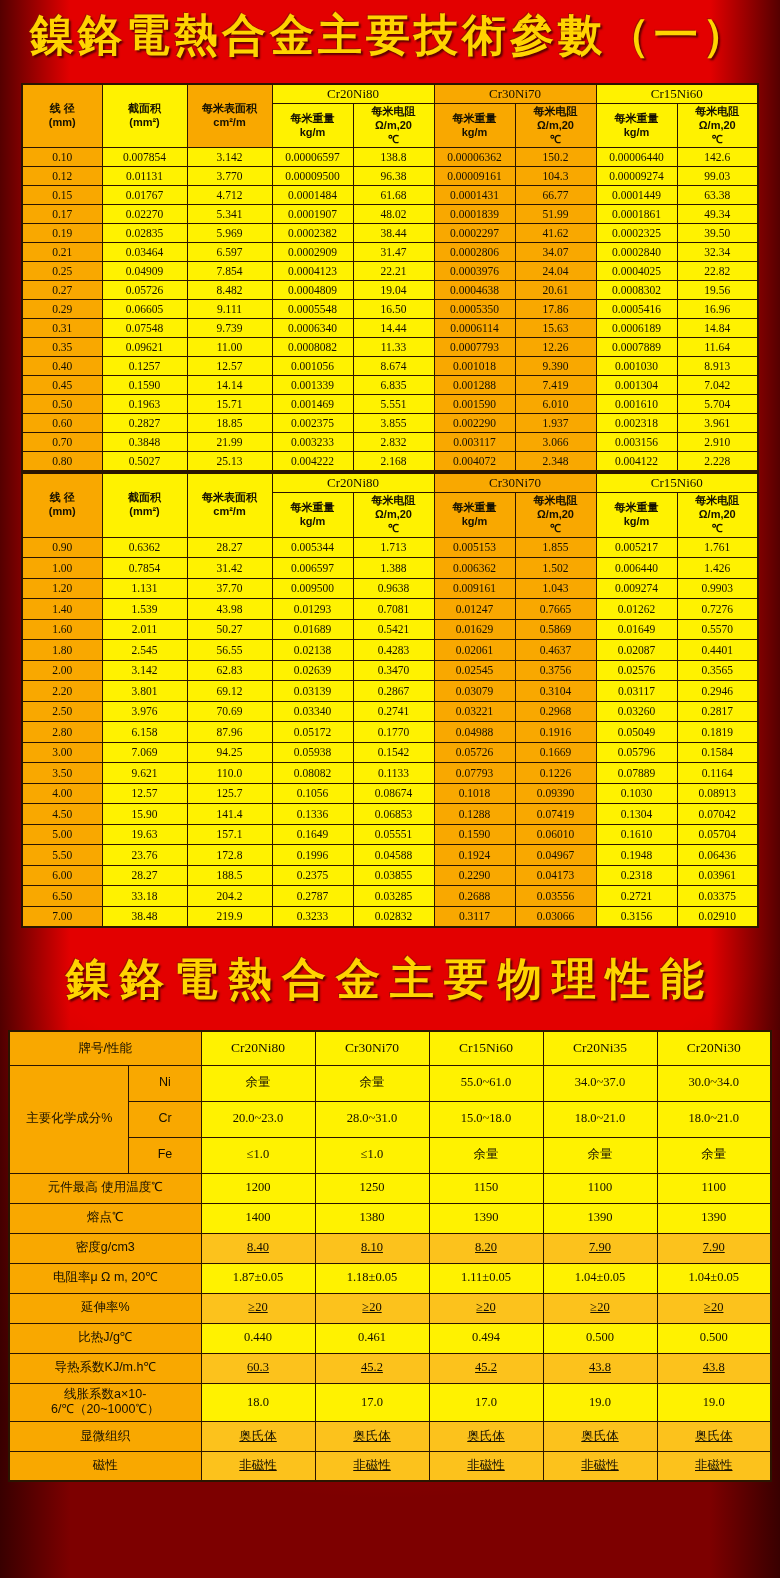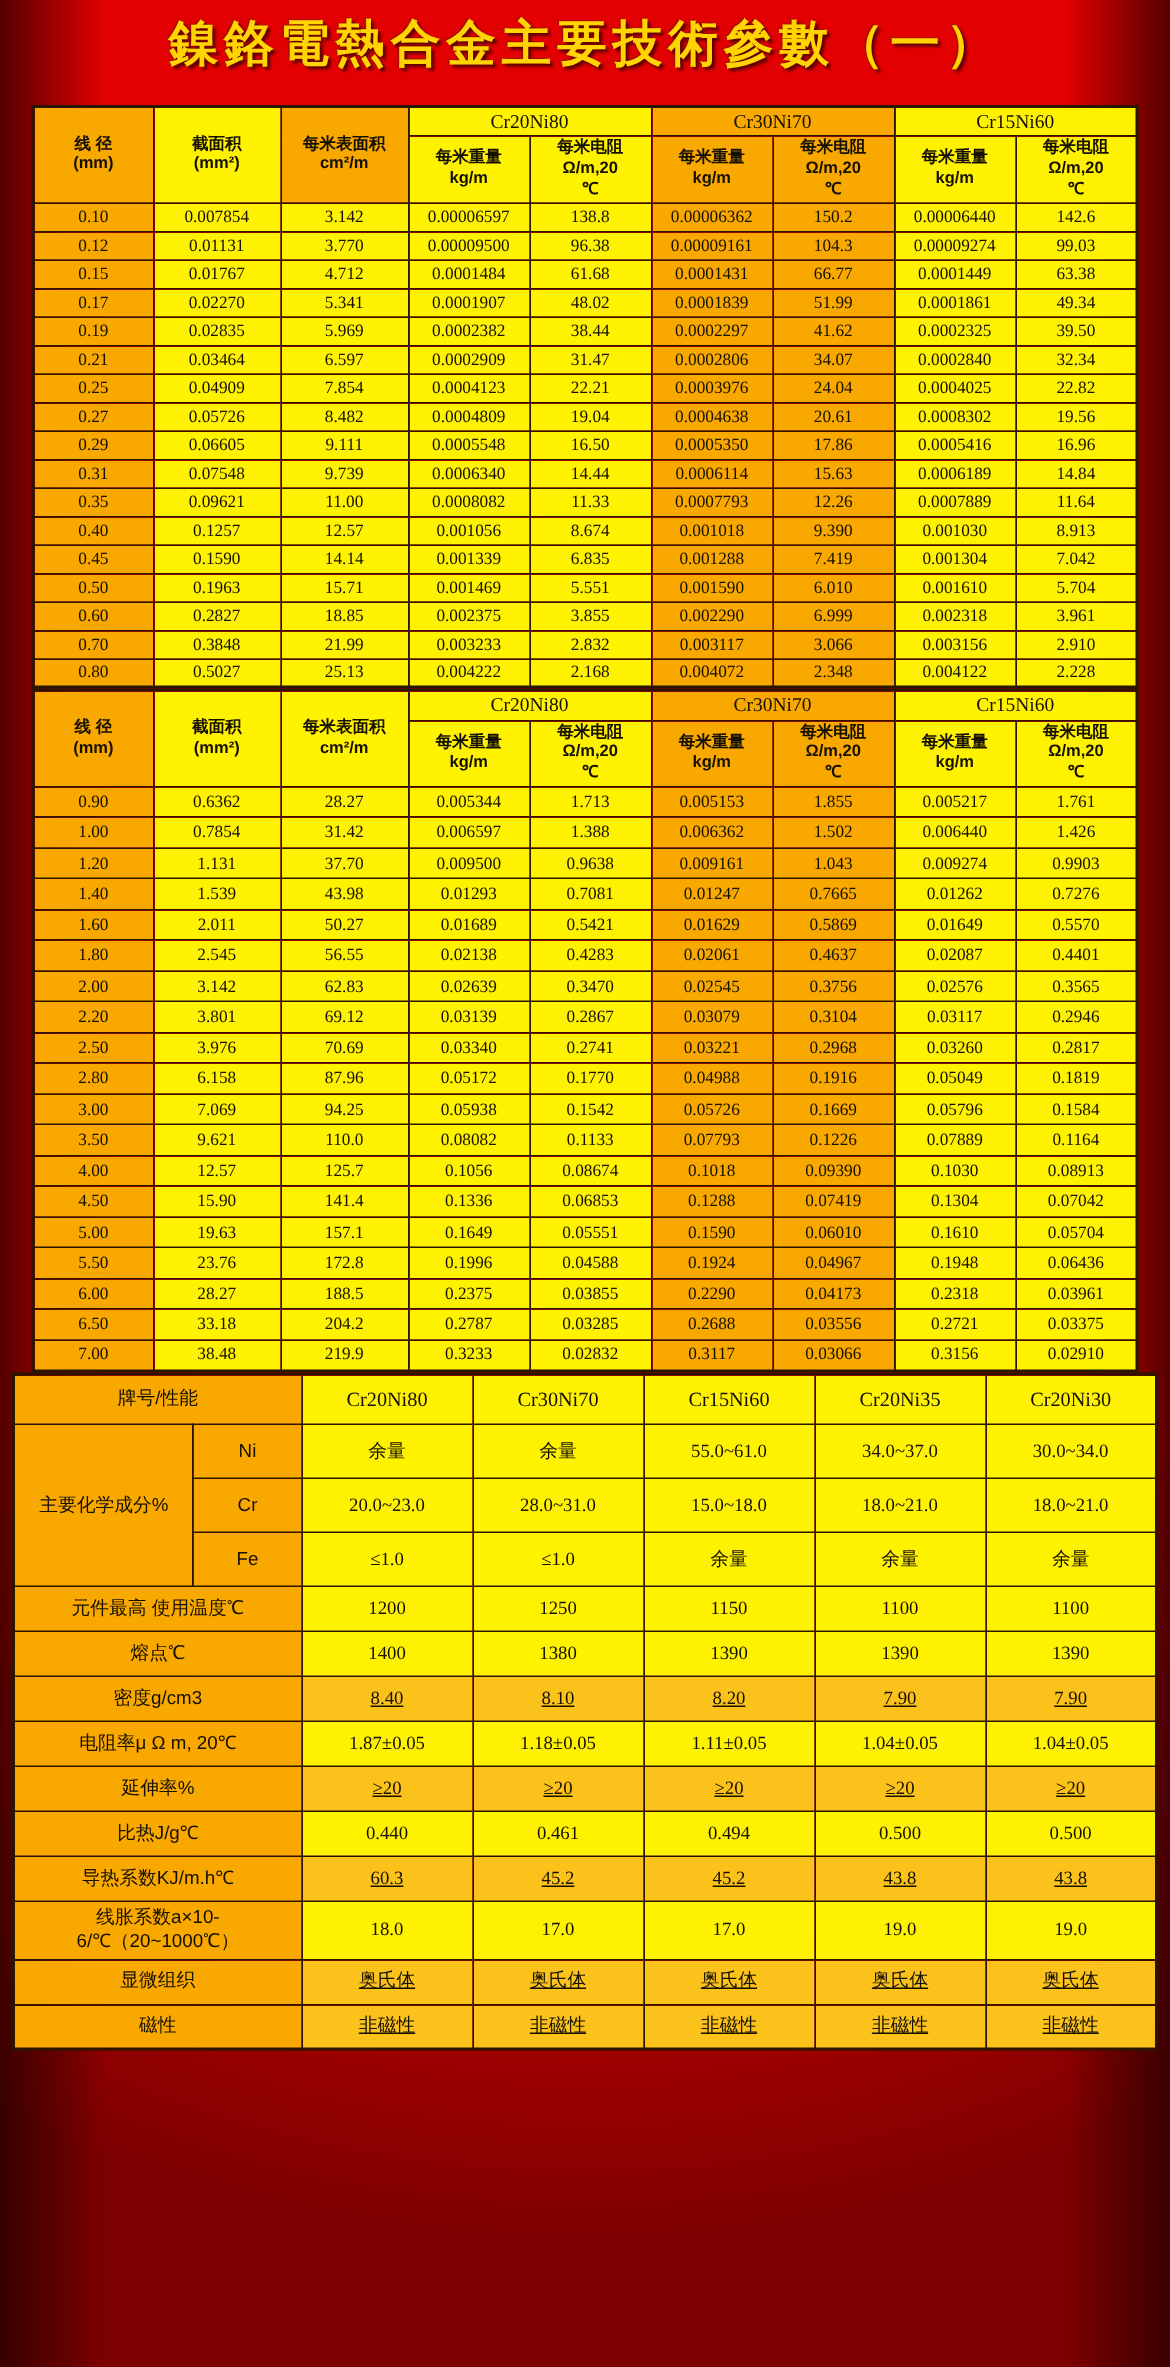--- a/index.html
+++ b/index.html
@@ -24,21 +24,21 @@
     background:
       linear-gradient(90deg, rgba(30,0,0,.72) 0%, rgba(30,0,0,0) 9%, rgba(30,0,0,0) 91%, rgba(30,0,0,.72) 100%),
       radial-gradient(120% 65% at 50% 30%, rgba(0,0,0,0) 62%, rgba(0,0,0,.45) 100%),
       var(--background-red,#e30000);
   }
   .title{
     text-align:center;
     color:var(--title-gold,#ffd400);
     font-family:"DejaVu Serif", serif;
     font-weight:900;
-    font-size:33px;
+    font-size:44px;
     line-height:1.15;
     letter-spacing:4px;
     text-shadow:2px 2px 2px rgba(70,0,0,.85), -1px -1px 0 rgba(120,30,0,.6);
     margin:4px 0 22px 0;
     white-space:nowrap;
   }
   .title.mid{margin:14px 0 16px 0;}
   .title.phys{margin:26px 0 26px 0; letter-spacing:10px;}
 
   table{
@@ -304,21 +304,21 @@
           <td class="ye">0.001610</td>
           <td class="ye">5.704</td>
         </tr>
         <tr>
           <td class="or">0.60</td>
           <td class="ye">0.2827</td>
           <td class="ye">18.85</td>
           <td class="ye">0.002375</td>
           <td class="ye">3.855</td>
           <td class="or">0.002290</td>
-          <td class="or">6.999</td>
+          <td class="or">1.937</td>
           <td class="ye">0.002318</td>
           <td class="ye">3.961</td>
         </tr>
         <tr>
           <td class="or">0.70</td>
           <td class="ye">0.3848</td>
           <td class="ye">21.99</td>
           <td class="ye">0.003233</td>
           <td class="ye">2.832</td>
           <td class="or">0.003117</td>
@@ -589,20 +589,21 @@
           <td class="ye">0.3233</td>
           <td class="ye">0.02832</td>
           <td class="or">0.3117</td>
           <td class="or">0.03066</td>
           <td class="ye">0.3156</td>
           <td class="ye">0.02910</td>
         </tr>
       </tbody>
   </table>
 
+  <div class="title phys">鎳鉻電熱合金主要物理性能</div>
 
   <table class="phystable" id="t3">
     <colgroup>
       <col style="width:120px">
         <col style="width:72px">
       <col style="width:114px">
         <col style="width:114px">
         <col style="width:114px">
       <col style="width:114px">
         <col style="width:114px">

